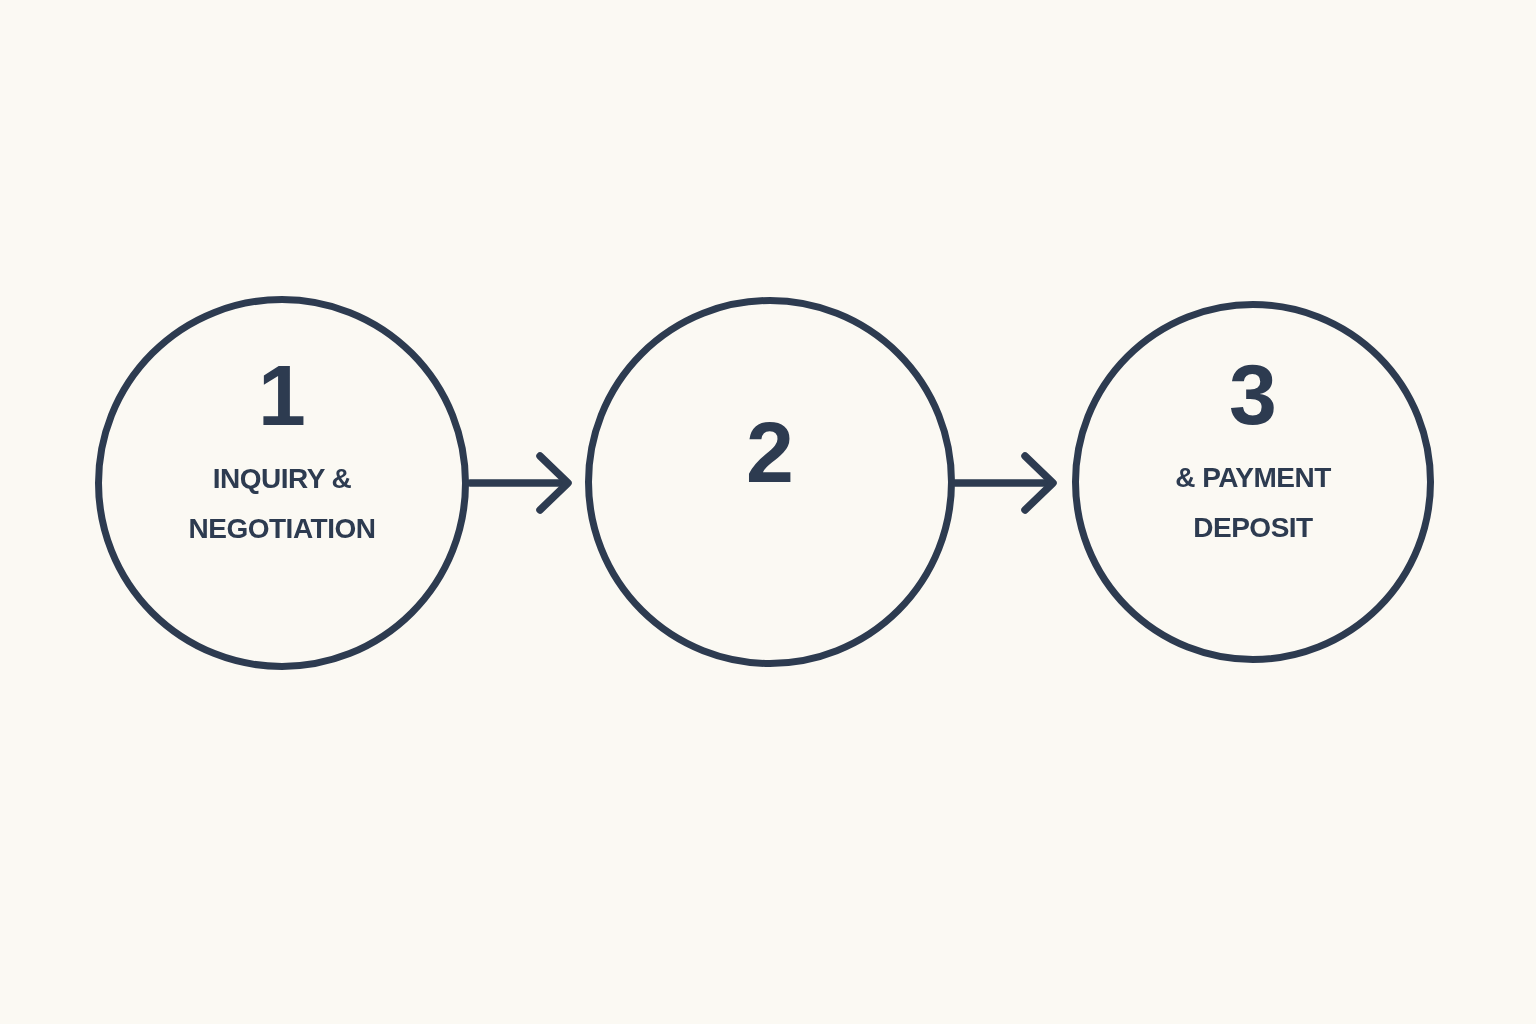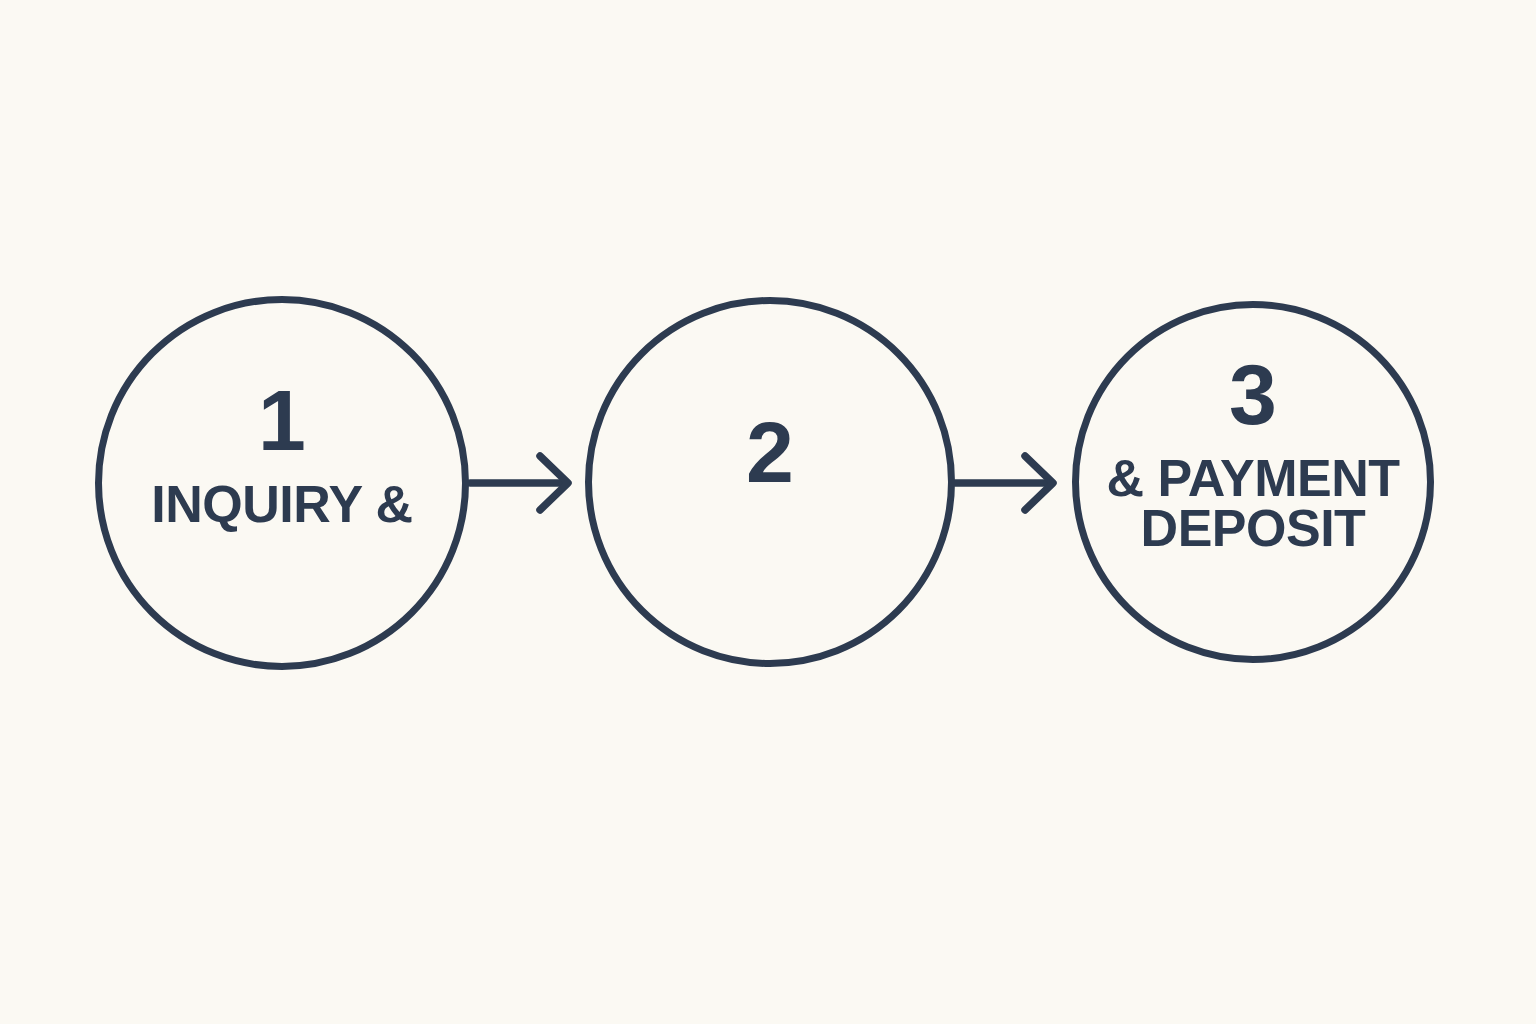--- a/index.html
+++ b/index.html
@@ -33,21 +33,21 @@
     transform: translateY(-30px);
   }
   .step-number {
     font-size: 86px;
     font-weight: 700;
     line-height: 1;
     text-align: center;
   }
   .step-label {
     margin-top: 16px;
-    font-size: 52px;
+    font-size: 28px;
     font-weight: 700;
     line-height: 50px;
     letter-spacing: -0.5px;
     text-align: center;
     white-space: nowrap;
   }
   .circle-1 { left: 95px;   top: 296px; width: 374px; height: 374px; }
   .circle-2 { left: 585px;  top: 297px; width: 370px; height: 370px; }
   .circle-3 { left: 1072px; top: 301px; width: 362px; height: 362px; }
   .connector {
@@ -70,20 +70,21 @@
 </head>
 <body>
 
 <div class="canvas">
 
   <div class="step-circle circle-1">
     <div class="inner">
       <div class="step-number">1</div>
       <div class="step-label">
         <div>INQUIRY &amp;</div>
+        <div>NEGOTIATION</div>
       </div>
     </div>
   </div>
 
   <div class="connector connector-1">
     <svg width="104" height="80" viewBox="0 0 104 80" xmlns="http://www.w3.org/2000/svg">
       <line x1="2" y1="40" x2="98" y2="40"></line>
       <polyline points="72,13 100,40 72,67"></polyline>
     </svg>
   </div>

